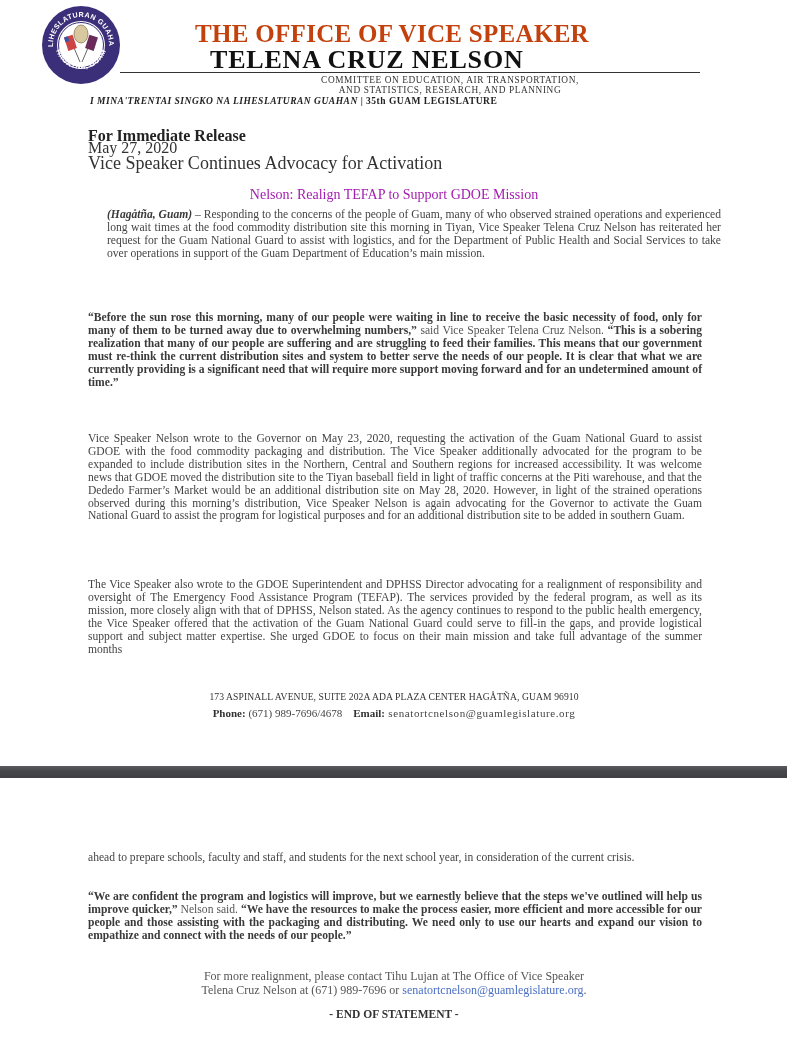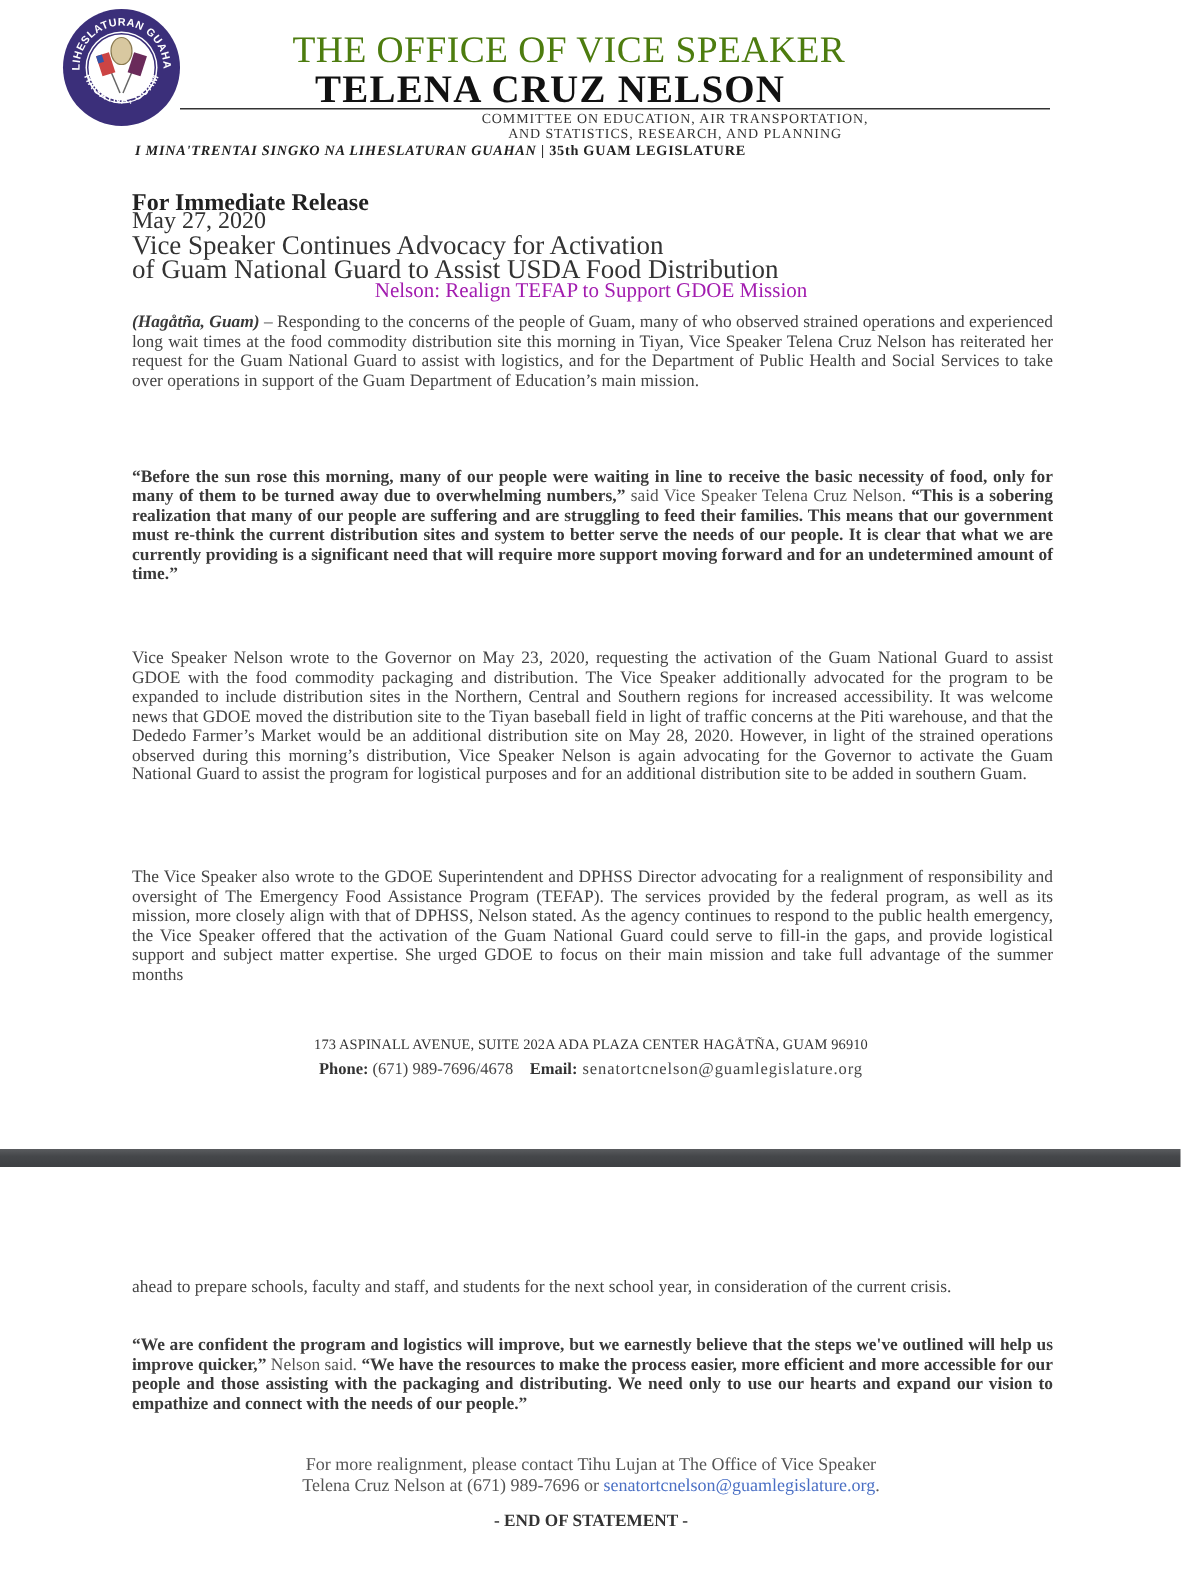--- a/index.html
+++ b/index.html
@@ -6,39 +6,39 @@
   body { width: 787px; height: 1052px; position: relative; overflow: hidden; font-family: "Liberation Serif", "DejaVu Serif", serif; color: #3a3a3a; }
 
   .page { position: absolute; left: 0; width: 787px; background: #ffffff; }
   .page1 { top: 0; height: 766px; }
   .page2 { top: 778px; height: 274px; }
   .divider { position: absolute; left: 0; top: 766px; width: 787px; height: 12px; background: linear-gradient(#5a5c5f, #45474a 40%, #3e4043); }
 
   
   .seal { position: absolute; left: 42px; top: 6px; width: 78px; height: 78px; border-radius: 50%; background: #3b2f7a; }
   .seal svg { width: 78px; height: 78px; display: block; }
-  .lh-title1 { position: absolute; left: 195px; top: 20px; font-size: 25px; font-weight: normal; color: #4d7c0f; letter-spacing: 0.3px; white-space: nowrap; }
+  .lh-title1 { position: absolute; left: 195px; top: 20px; font-size: 25px; font-weight: bold; color: #c2410c; letter-spacing: 0.3px; white-space: nowrap; }
   .lh-title2 { position: absolute; left: 210px; top: 45px; font-size: 26px; font-weight: bold; color: #111; letter-spacing: 0.8px; white-space: nowrap; }
   .lh-rule { position: absolute; left: 120px; top: 72px; width: 580px; height: 1px; background: #333; }
   .lh-committee { position: absolute; left: 180px; top: 75px; width: 540px; text-align: center; font-size: 9.3px; line-height: 10px; letter-spacing: 0.6px; color: #333; }
   .lh-legislature { position: absolute; left: 90px; top: 96px; width: 640px; font-size: 9.5px; font-weight: bold; color: #222; letter-spacing: 0.5px; white-space: nowrap; }
   .lh-legislature .it { font-style: italic; }
 
   .release { position: absolute; left: 88px; top: 130px; font-size: 16px; line-height: 12px; color: #333; }
   .release b { color: #222; }
 
   .headline { position: absolute; left: 88px; top: 155px; width: 612px; text-align: left; font-size: 18px; line-height: 16px; font-weight: normal; color: #333; }
   .subhead { position: absolute; left: 88px; top: 187px; width: 612px; text-align: center; font-size: 14px; line-height: 16px; color: #a21caf; }
 
   .para { position: absolute; left: 88px; width: 614px; font-size: 11.6px; line-height: 12.9px; text-align: justify; color: #444; }
   .para.bold { font-weight: bold; color: #3a3a3a; }
   .para .n { font-weight: normal; color: #555; }
   .para .bi { font-weight: bold; font-style: italic; color: #3a3a3a; }
 
-  .p1 { top: 209px; }
+  .p1 { top: 209px; margin-left: 19px; }
   .p2 { top: 312px; }
   .p3 { top: 433px; }
   .p4 { top: 579px; }
 
   .footer-addr { position: absolute; left: 88px; top: 691px; width: 612px; text-align: center; font-size: 9.6px; color: #333; letter-spacing: 0.1px; }
   .footer-contact { position: absolute; left: 88px; top: 707px; width: 612px; text-align: center; font-size: 11px; color: #444; }
   .footer-contact b { color: #333; }
   .footer-contact .mail { letter-spacing: 0.6px; }
 
   .q1 { top: 852px; }
@@ -85,21 +85,20 @@
   </div>
   <div class="lh-legislature"><span class="it">I MINA'TRENTAI SINGKO NA LIHESLATURAN GUAHAN</span><span> | </span><span>35th GUAM LEGISLATURE</span></div>
 
   <div class="release">
     <div><b>For Immediate Release</b></div>
     <div>May 27, 2020</div>
   </div>
 
   <div class="headline">
     <div>Vice Speaker Continues Advocacy for Activation</div>
-    <div>of Guam National Guard to Assist USDA Food Distribution</div>
   </div>
   <div class="subhead">Nelson: Realign TEFAP to Support GDOE Mission</div>
 
   <div class="para p1"><span class="bi">(Hagåtña, Guam)</span><span> – Responding to the concerns of the people of Guam, many of who observed strained operations and experienced long wait times at the food commodity distribution site this morning in Tiyan, Vice Speaker Telena Cruz Nelson has reiterated her request for the Guam National Guard to assist with logistics, and for the Department of Public Health and Social Services to take over operations in support of the Guam Department of Education’s main mission.</span></div>
 
   <div class="para bold p2"><span>“Before the sun rose this morning, many of our people were waiting in line to receive the basic necessity of food, only for many of them to be turned away due to overwhelming numbers,”</span><span class="n"> said Vice Speaker Telena Cruz Nelson. </span><span>“This is a sobering realization that many of our people are suffering and are struggling to feed their families. This means that our government must re-think the current distribution sites and system to better serve the needs of our people. It is clear that what we are currently providing is a significant need that will require more support moving forward and for an undetermined amount of time.”</span></div>
 
   <div class="para p3">Vice Speaker Nelson wrote to the Governor on May 23, 2020, requesting the activation of the Guam National Guard to assist GDOE with the food commodity packaging and distribution. The Vice Speaker additionally advocated for the program to be expanded to include distribution sites in the Northern, Central and Southern regions for increased accessibility. It was welcome news that GDOE moved the distribution site to the Tiyan baseball field in light of traffic concerns at the Piti warehouse, and that the Dededo Farmer’s Market would be an additional distribution site on May 28, 2020. However, in light of the strained operations observed during this morning’s distribution, Vice Speaker Nelson is again advocating for the Governor to activate the Guam National Guard to assist the program for logistical purposes and for an additional distribution site to be added in southern Guam.</div>
 
   <div class="para p4">The Vice Speaker also wrote to the GDOE Superintendent and DPHSS Director advocating for a realignment of responsibility and oversight of The Emergency Food Assistance Program (TEFAP). The services provided by the federal program, as well as its mission, more closely align with that of DPHSS, Nelson stated. As the agency continues to respond to the public health emergency, the Vice Speaker offered that the activation of the Guam National Guard could serve to fill-in the gaps, and provide logistical support and subject matter expertise. She urged GDOE to focus on their main mission and take full advantage of the summer months</div>

